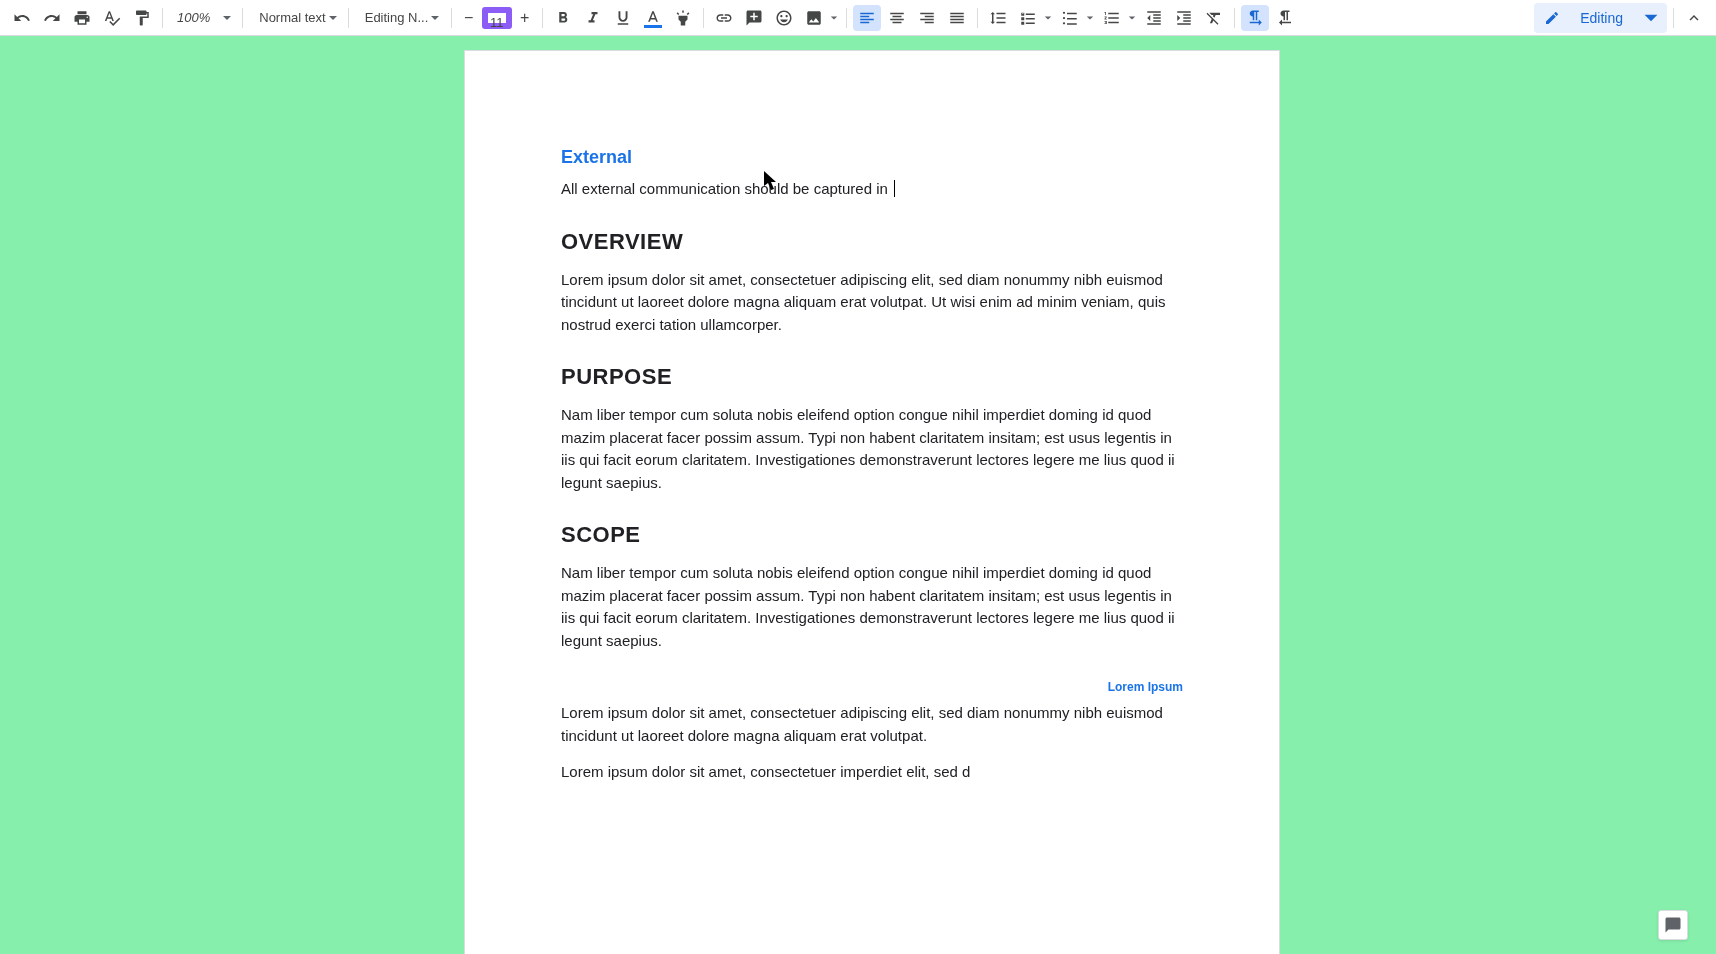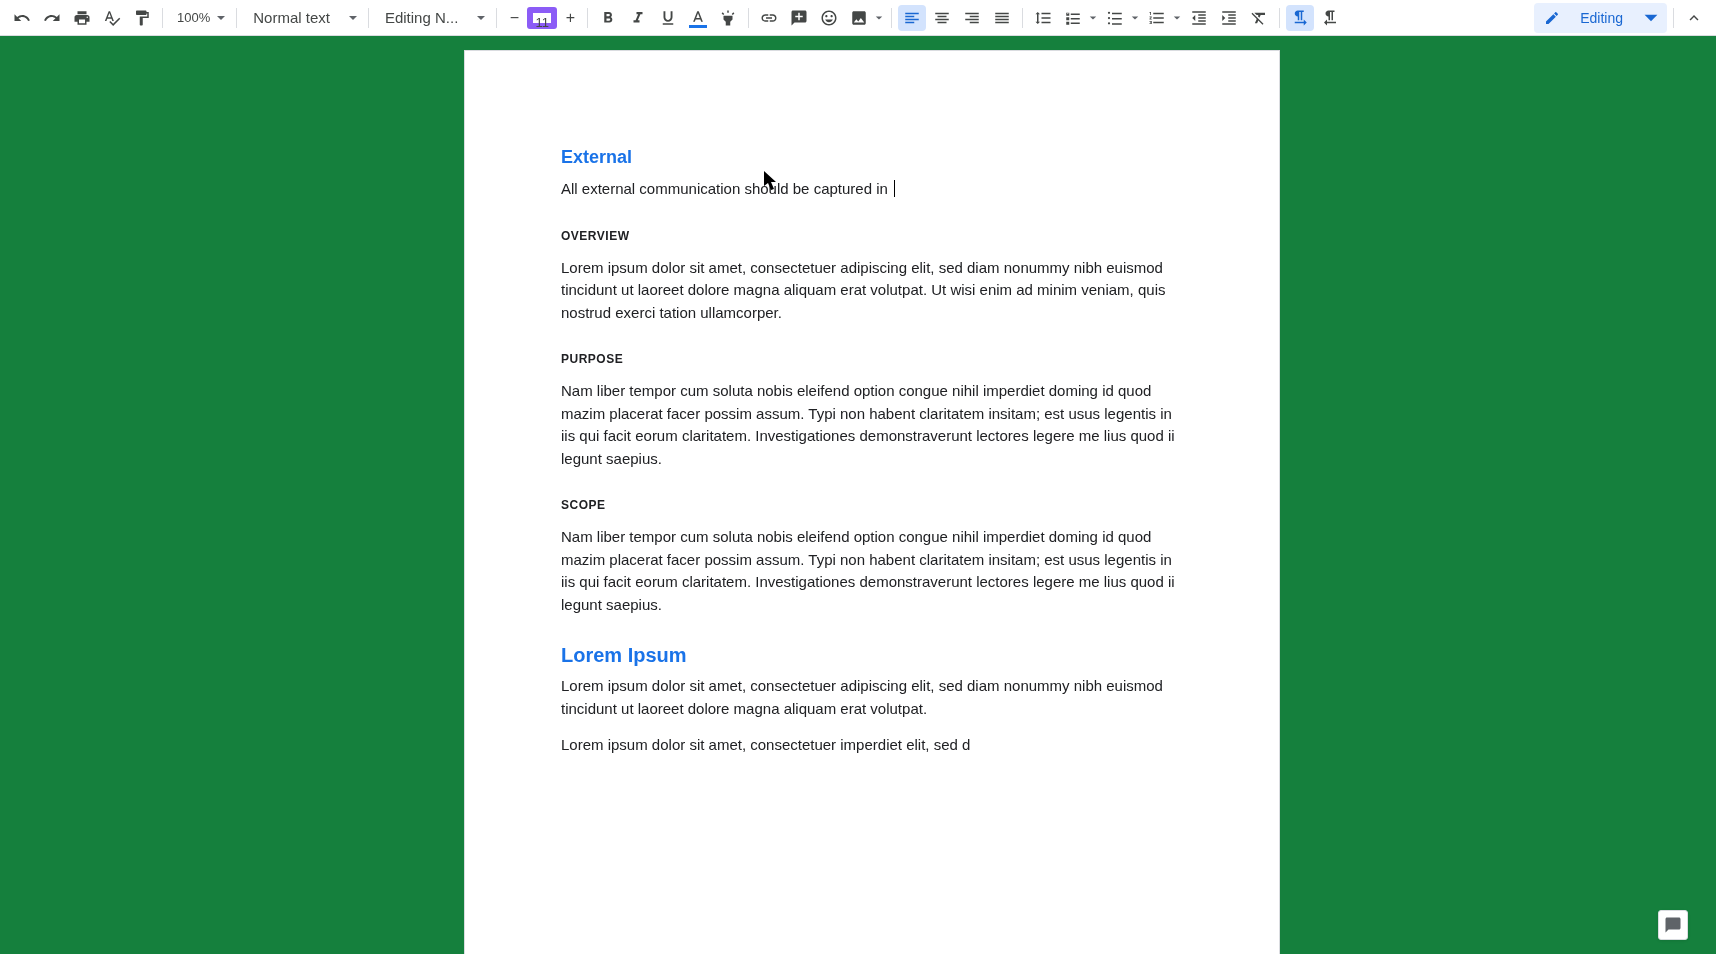--- a/index.html
+++ b/index.html
@@ -37,35 +37,36 @@
   .tbtn svg { width: 18px; height: 18px; fill: currentColor; }
   .zoom-dd {
     display: flex;
     align-items: center;
     padding: 0 4px 0 8px;
     height: 26px;
     border-radius: 4px;
     font-size: 13px;
     color: #444746;
     cursor: pointer;
-    gap: 6px;
+    gap: 12px;
     min-width: 58px;
+    font-style: italic;
   }
   .style-dd {
     display: flex;
     align-items: center;
     padding: 0 4px 0 10px;
     height: 26px;
     border-radius: 4px;
-    font-size: 15px;
+    font-size: 13px;
     color: #444746;
     cursor: pointer;
-    gap: 18px;
+    gap: 2px;
     min-width: 90px;
-    justify-content: flex-end;
+    justify-content: flex-start;
   }
   .fontsize {
     display: flex;
     align-items: center;
     gap: 2px;
   }
   .fontsize .minus, .fontsize .plus {
     width: 22px;
     height: 22px;
     display: flex;
@@ -131,21 +132,21 @@
   }
   .editing-btn svg { width: 16px; height: 16px; fill: #1967d2; }
   .editing-btn .chev { margin-left: auto; fill: #1967d2; }
 
   .canvas-area {
     position: absolute;
     top: 36px;
     left: 0;
     right: 0;
     bottom: 0;
-    background: #15803d;
+    background: #86efac;
     overflow-y: scroll;
     padding-left: 28px;
   }
   .outline-btn {
     position: absolute;
     top: 60px;
     left: 12px;
     width: 28px;
     height: 28px;
     border-radius: 4px;
@@ -196,33 +197,34 @@
     width: 0;
     height: 0;
     pointer-events: none;
   }
   .mouse-cursor svg {
     width: 14px;
     height: 20px;
     fill: #000;
   }
   .section-heading {
-    font-size: 12px;
+    font-size: 22px;
     font-weight: 700;
     color: #202124;
     letter-spacing: 0.5px;
     margin-bottom: 14px;
     margin-top: 28px;
   }
   .sub-blue {
     color: #1a73e8;
     font-weight: 700;
-    font-size: 20px;
+    font-size: 12px;
     margin-top: 15px;
     margin-bottom: 8px;
+    text-align: right;
   }
 
   .explore-btn {
     position: fixed;
     right: 28px;
     bottom: 14px;
     width: 30px;
     height: 30px;
     background: #fff;
     border: 1px solid #dadce0;

